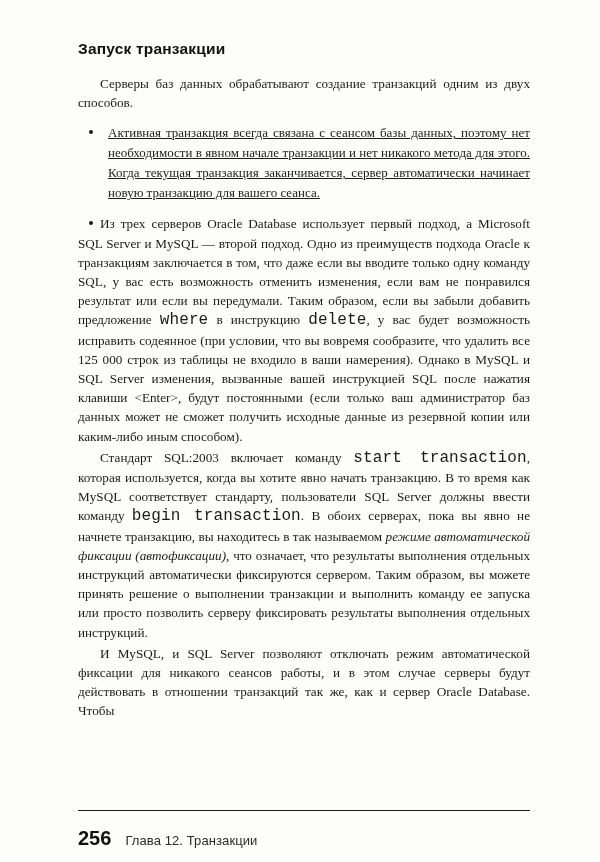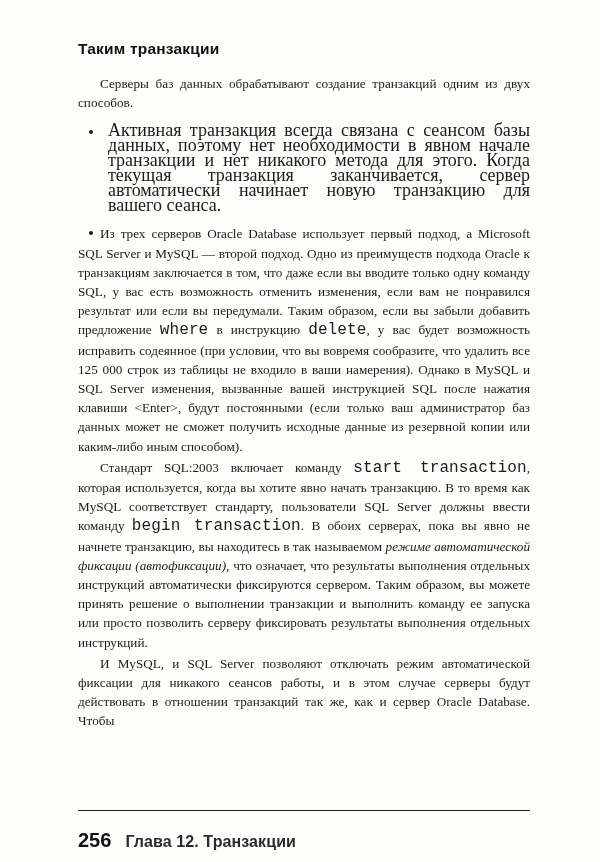--- a/index.html
+++ b/index.html
@@ -45,24 +45,25 @@
     hyphens: auto;
   }
   ul.bullets {
     list-style: none;
     margin: 11px 0 11px 0;
     padding: 0;
   }
   ul.bullets li {
     position: relative;
     padding-left: 30px;
-    font-size: 18px;
-    line-height: 15px;
+    font-size: 13px;
+    line-height: 20px;
     text-align: justify;
     margin-bottom: 11px;
+    text-decoration: underline;
   }
   ul.bullets li:last-child { margin-bottom: 0; }
   ul.bullets li .dot {
     position: absolute;
     left: 11px;
     top: 7px;
     width: 4px;
     height: 4px;
     border-radius: 50%;
     background: #1b1b1b;
@@ -92,35 +93,35 @@
     align-items: baseline;
     font-family: "Liberation Sans", sans-serif;
   }
   .footer-page {
     font-size: 20px;
     font-weight: bold;
     color: #111111;
     margin-right: 14px;
   }
   .footer-chapter {
-    font-size: 16px;
-    font-weight: bold;
+    font-size: 13px;
+    font-weight: normal;
     color: #2b2b2b;
     letter-spacing: 0.1px;
     margin-top: 15px;
   }
 </style>
 </head>
 <body>
 
 <div class="page">
 
   <div class="content">
 
-    <h1 class="section-title">Таким транзакции</h1>
+    <h1 class="section-title">Запуск транзакции</h1>
 
     <p class="para">Серверы баз данных обрабатывают создание транзакций одним из двух способов.</p>
 
     <ul class="bullets">
       <li>
         <span class="dot"></span>
         <span>Активная транзакция всегда связана с сеансом базы данных, поэтому нет необходимости в явном начале транзакции и нет никакого метода для этого. Когда текущая транзакция заканчивается, сервер автоматически начинает новую транзакцию для вашего сеанса.</span>
       </li>
       <li>
         <span class="dot"></span>

